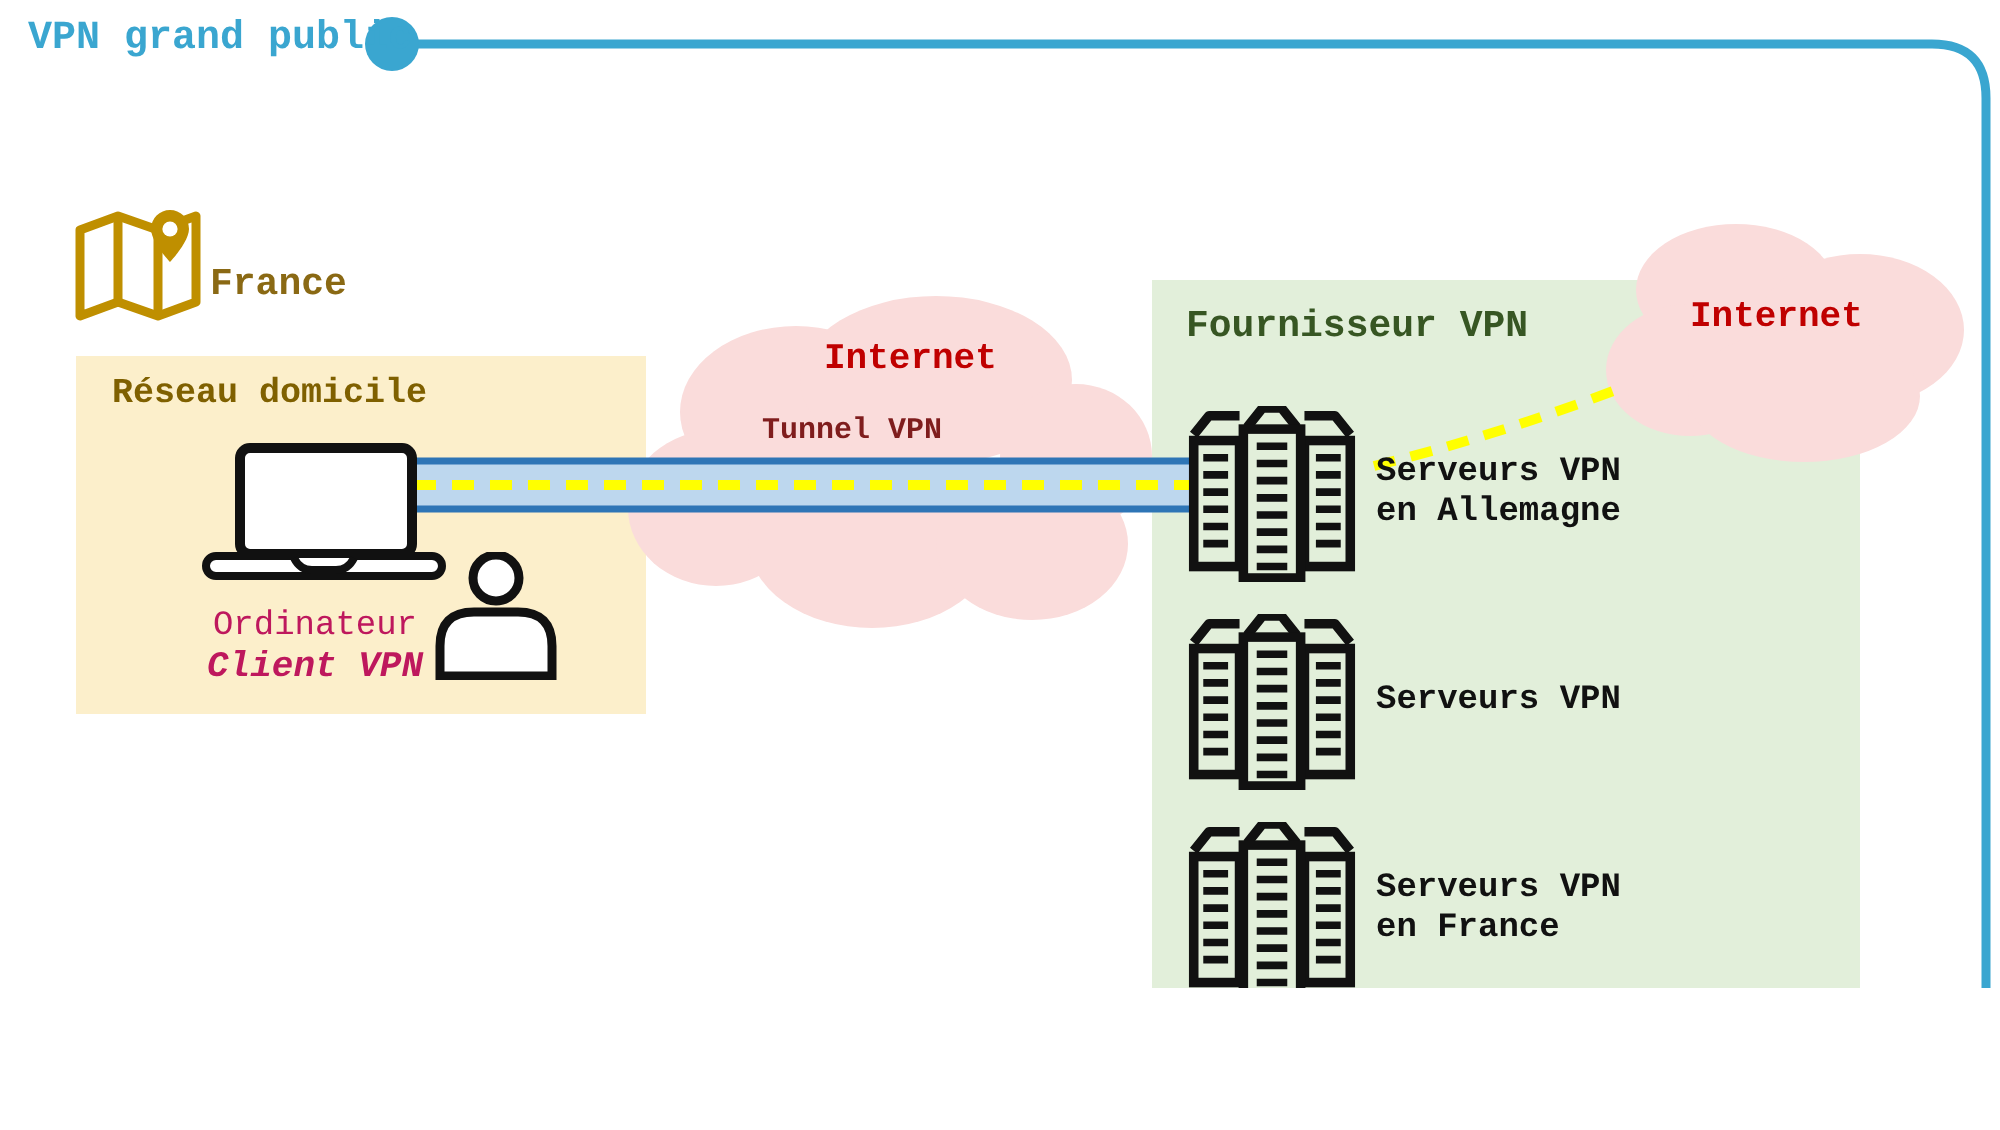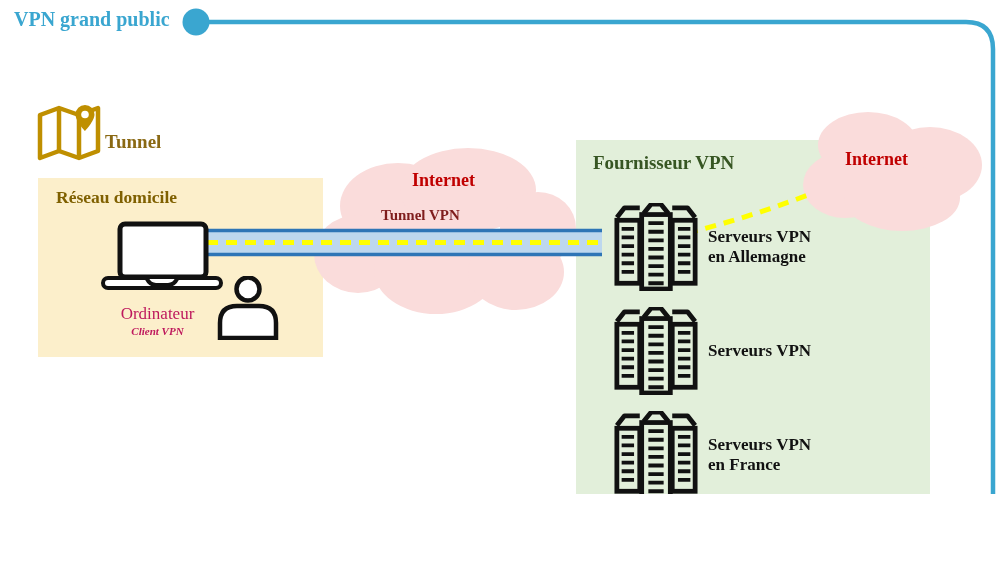--- a/index.html
+++ b/index.html
@@ -1,42 +1,42 @@
 <!DOCTYPE html>
 <html><head>
 <meta charset="utf-8">
 <style>
   html,body{margin:0;padding:0;background:#fff;}
   #stage{position:relative;width:1000px;height:494px;background:#fff;overflow:hidden;
-         font-family:Liberation Serif, serif;}
+         font-family:Liberation Mono, monospace;}
   .abs{position:absolute;}
   
   .box{z-index:1;}
   #overlay{position:absolute;left:0;top:0;z-index:2;pointer-events:none;}
   .lbl,.icon-wrap{z-index:3;}
   
   #home-box{left:38px;top:178px;width:285px;height:179px;background:#fcefcb;}
   #provider-box{left:576px;top:140px;width:354px;height:382px;background:#e2efda;}
   
   #page-title{left:14px;top:8px;font-size:20px;font-weight:700;color:#3aa6d0;}
   #france-label{left:105px;top:131px;font-size:19px;font-weight:700;color:#8a6914;}
   #home-title{left:56px;top:187px;font-size:17.5px;font-weight:700;color:#7f6000;text-align:center;}
   #internet-left-label{left:412px;top:170px;font-size:18px;font-weight:700;color:#c00000;}
   #tunnel-label{left:381px;top:207px;font-size:15px;font-weight:700;color:#7f1d1d;}
   #provider-title{left:593px;top:152px;font-size:19px;font-weight:700;color:#375623;}
   #internet-right-label{left:845px;top:149px;font-size:18px;font-weight:700;color:#c00000;}
   #device-labels{left:95px;top:304px;width:125px;text-align:center;color:#be185d;}
   #device-name{font-size:17px;}
-  #device-role{font-size:11px;font-weight:700;font-style:italic;margin-top:1px;}
+  #device-role{font-size:18px;font-weight:700;font-style:italic;margin-top:1px;}
   
   #map-icon{left:37px;top:104px;}
   #laptop-icon{left:100px;top:221px;}
   #user-icon{left:216px;top:276px;}
   
-  .server-row{display:flex;align-items:center;gap:10px;left:594px;width:330px;margin-left:20px;}
+  .server-row{display:flex;align-items:center;gap:10px;left:594px;width:330px;}
   #server-row-0{top:203px;} #server-row-1{top:307px;} #server-row-2{top:411px;}
   .server-label{font-size:17px;font-weight:700;color:#111;line-height:1.15;}
   
   #logo{left:54px;top:504px;width:200px;height:45px;}
   #logo-text{font-size:28px;font-weight:700;color:#0369a1;letter-spacing:-1px;}
   #logo-tld{position:absolute;left:163px;top:7px;font-size:12.5px;font-weight:700;
             color:#f5a623;transform:rotate(90deg);transform-origin:left top;letter-spacing:1px;}
 </style>
 </head>
 <body>
@@ -84,21 +84,21 @@
   <div class="abs lbl" id="page-title">VPN grand public</div>
 
   <div class="abs icon-wrap" id="map-icon">
     <svg width="66" height="58" viewBox="0 0 66 58">
       <path d="M3 11 L22 4 L42 11 L61 4 V47 L42 54 L22 47 L3 54 Z" fill="none" stroke="#bf8f00" stroke-width="4.5" stroke-linejoin="round"></path>
       <path d="M22 4 V47 M42 11 V54" fill="none" stroke="#bf8f00" stroke-width="4.5"></path>
       <path d="M48 1 a9.5 9.5 0 0 1 9.5 9.5 c0 6.5 -9.5 16.5 -9.5 16.5 s-9.5 -10 -9.5 -16.5 A9.5 9.5 0 0 1 48 1 Z" fill="#bf8f00"></path>
       <circle cx="48" cy="10.5" r="3.8" fill="#ffffff"></circle>
     </svg>
   </div>
-  <div class="abs lbl" id="france-label">Tunnel</div>
+  <div class="abs lbl" id="france-label">France</div>
 
   <div class="abs lbl" id="home-title">Réseau domicile</div>
 
   <div class="abs icon-wrap" id="laptop-icon">
     <svg width="124" height="70" viewBox="0 0 124 70">
       <rect x="20" y="3" width="86" height="53" rx="5" fill="#fff" stroke="#111" stroke-width="5"></rect>
       <rect x="3" y="57" width="118" height="10" rx="5" fill="#fff" stroke="#111" stroke-width="4"></rect>
       <path d="M47 58 q3 6 9 6 h12 q6 0 9 -6" fill="#fff" stroke="#111" stroke-width="4"></path>
     </svg>
   </div>

